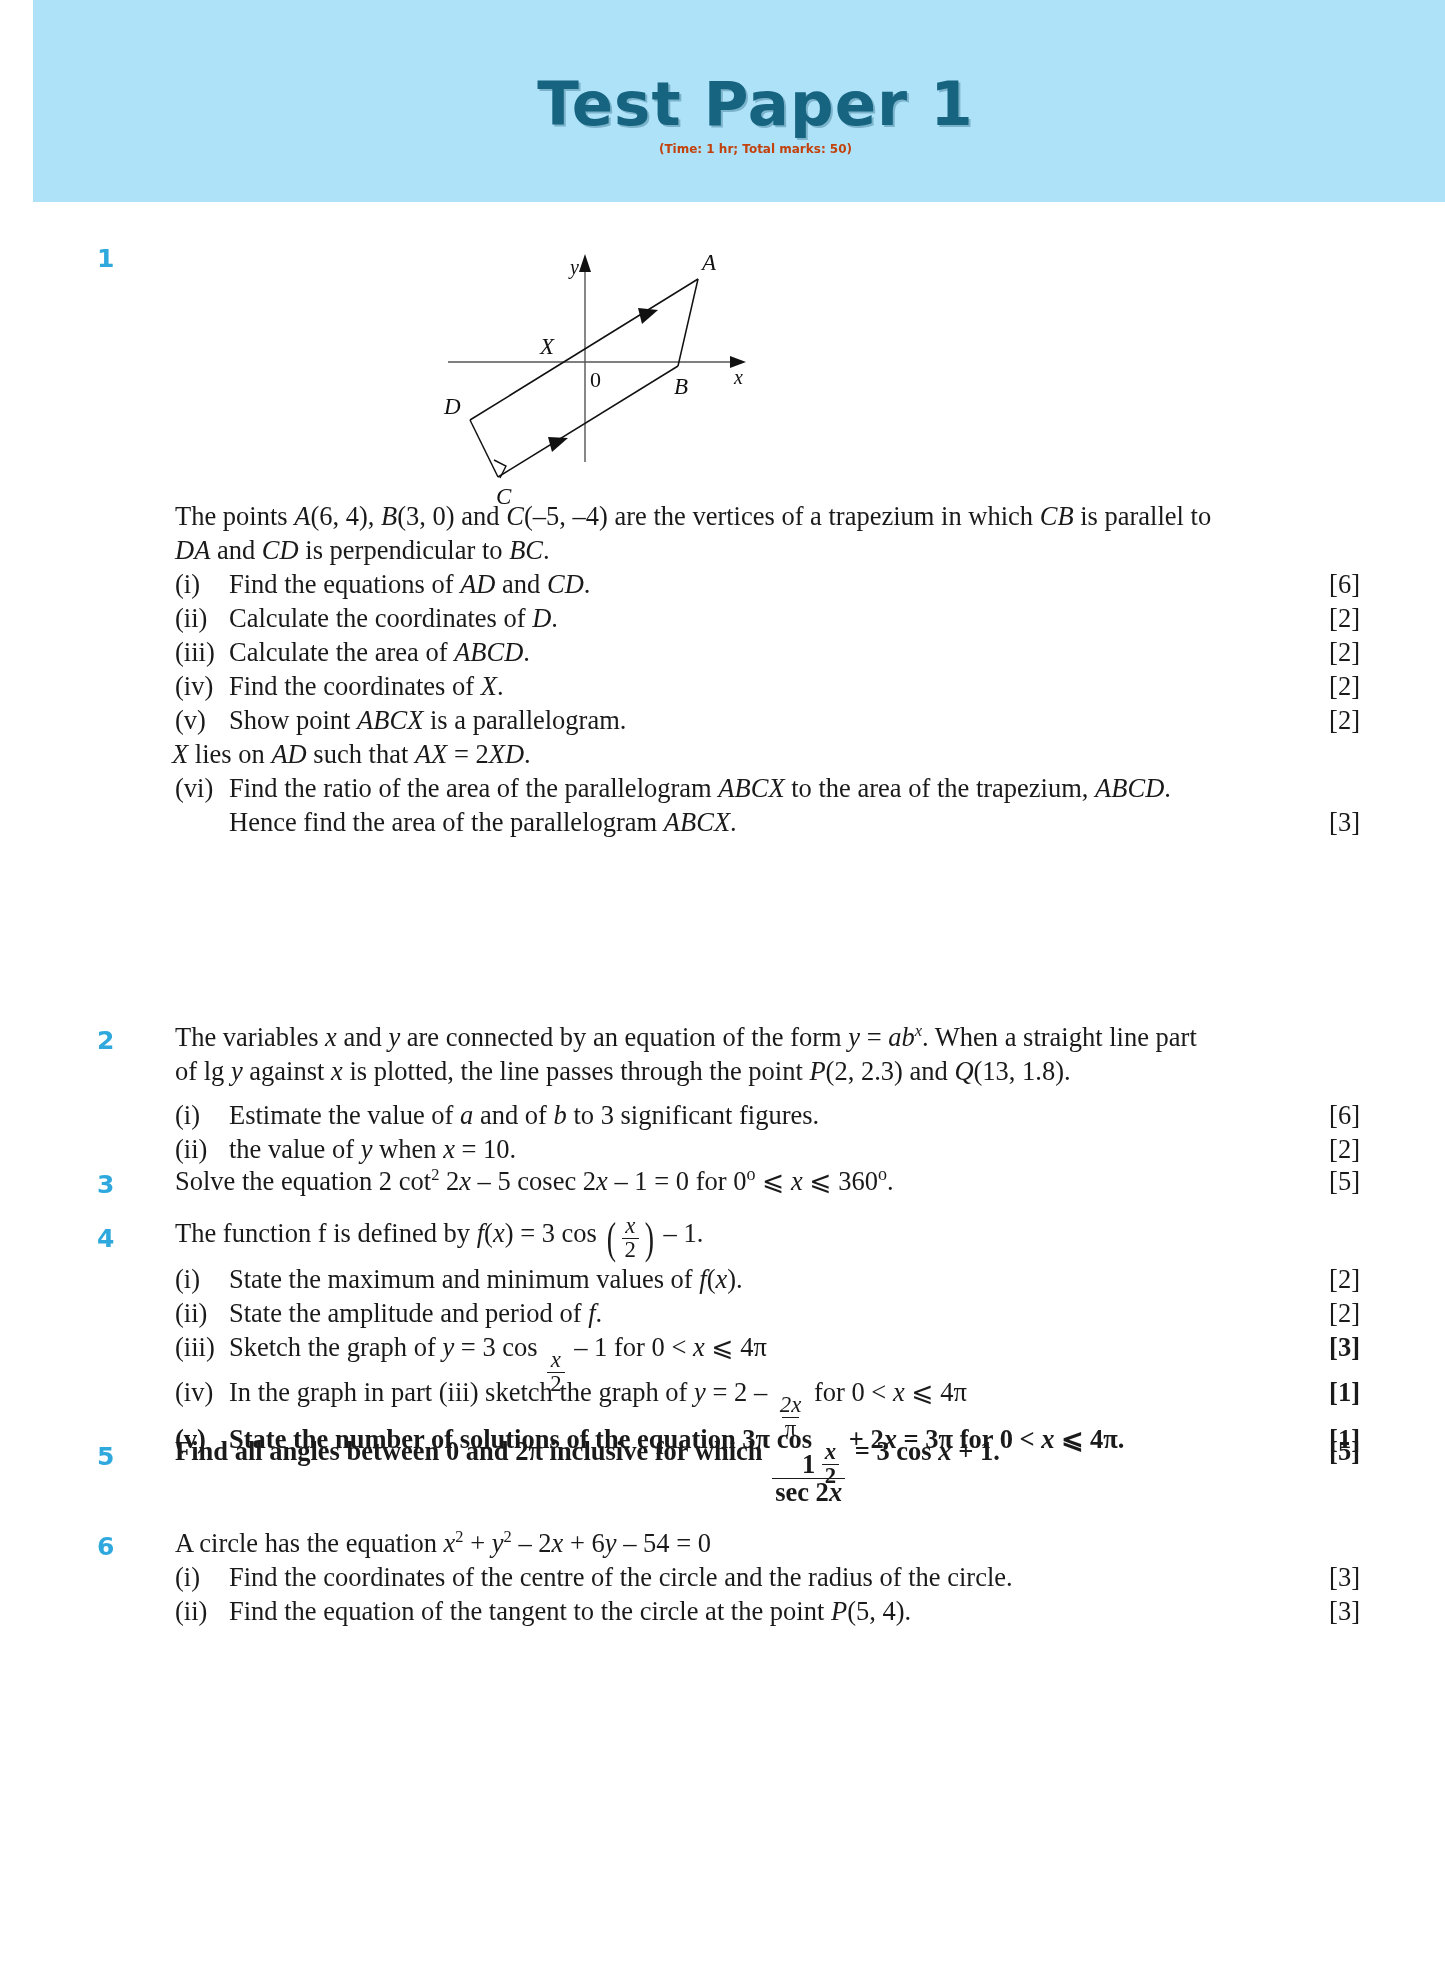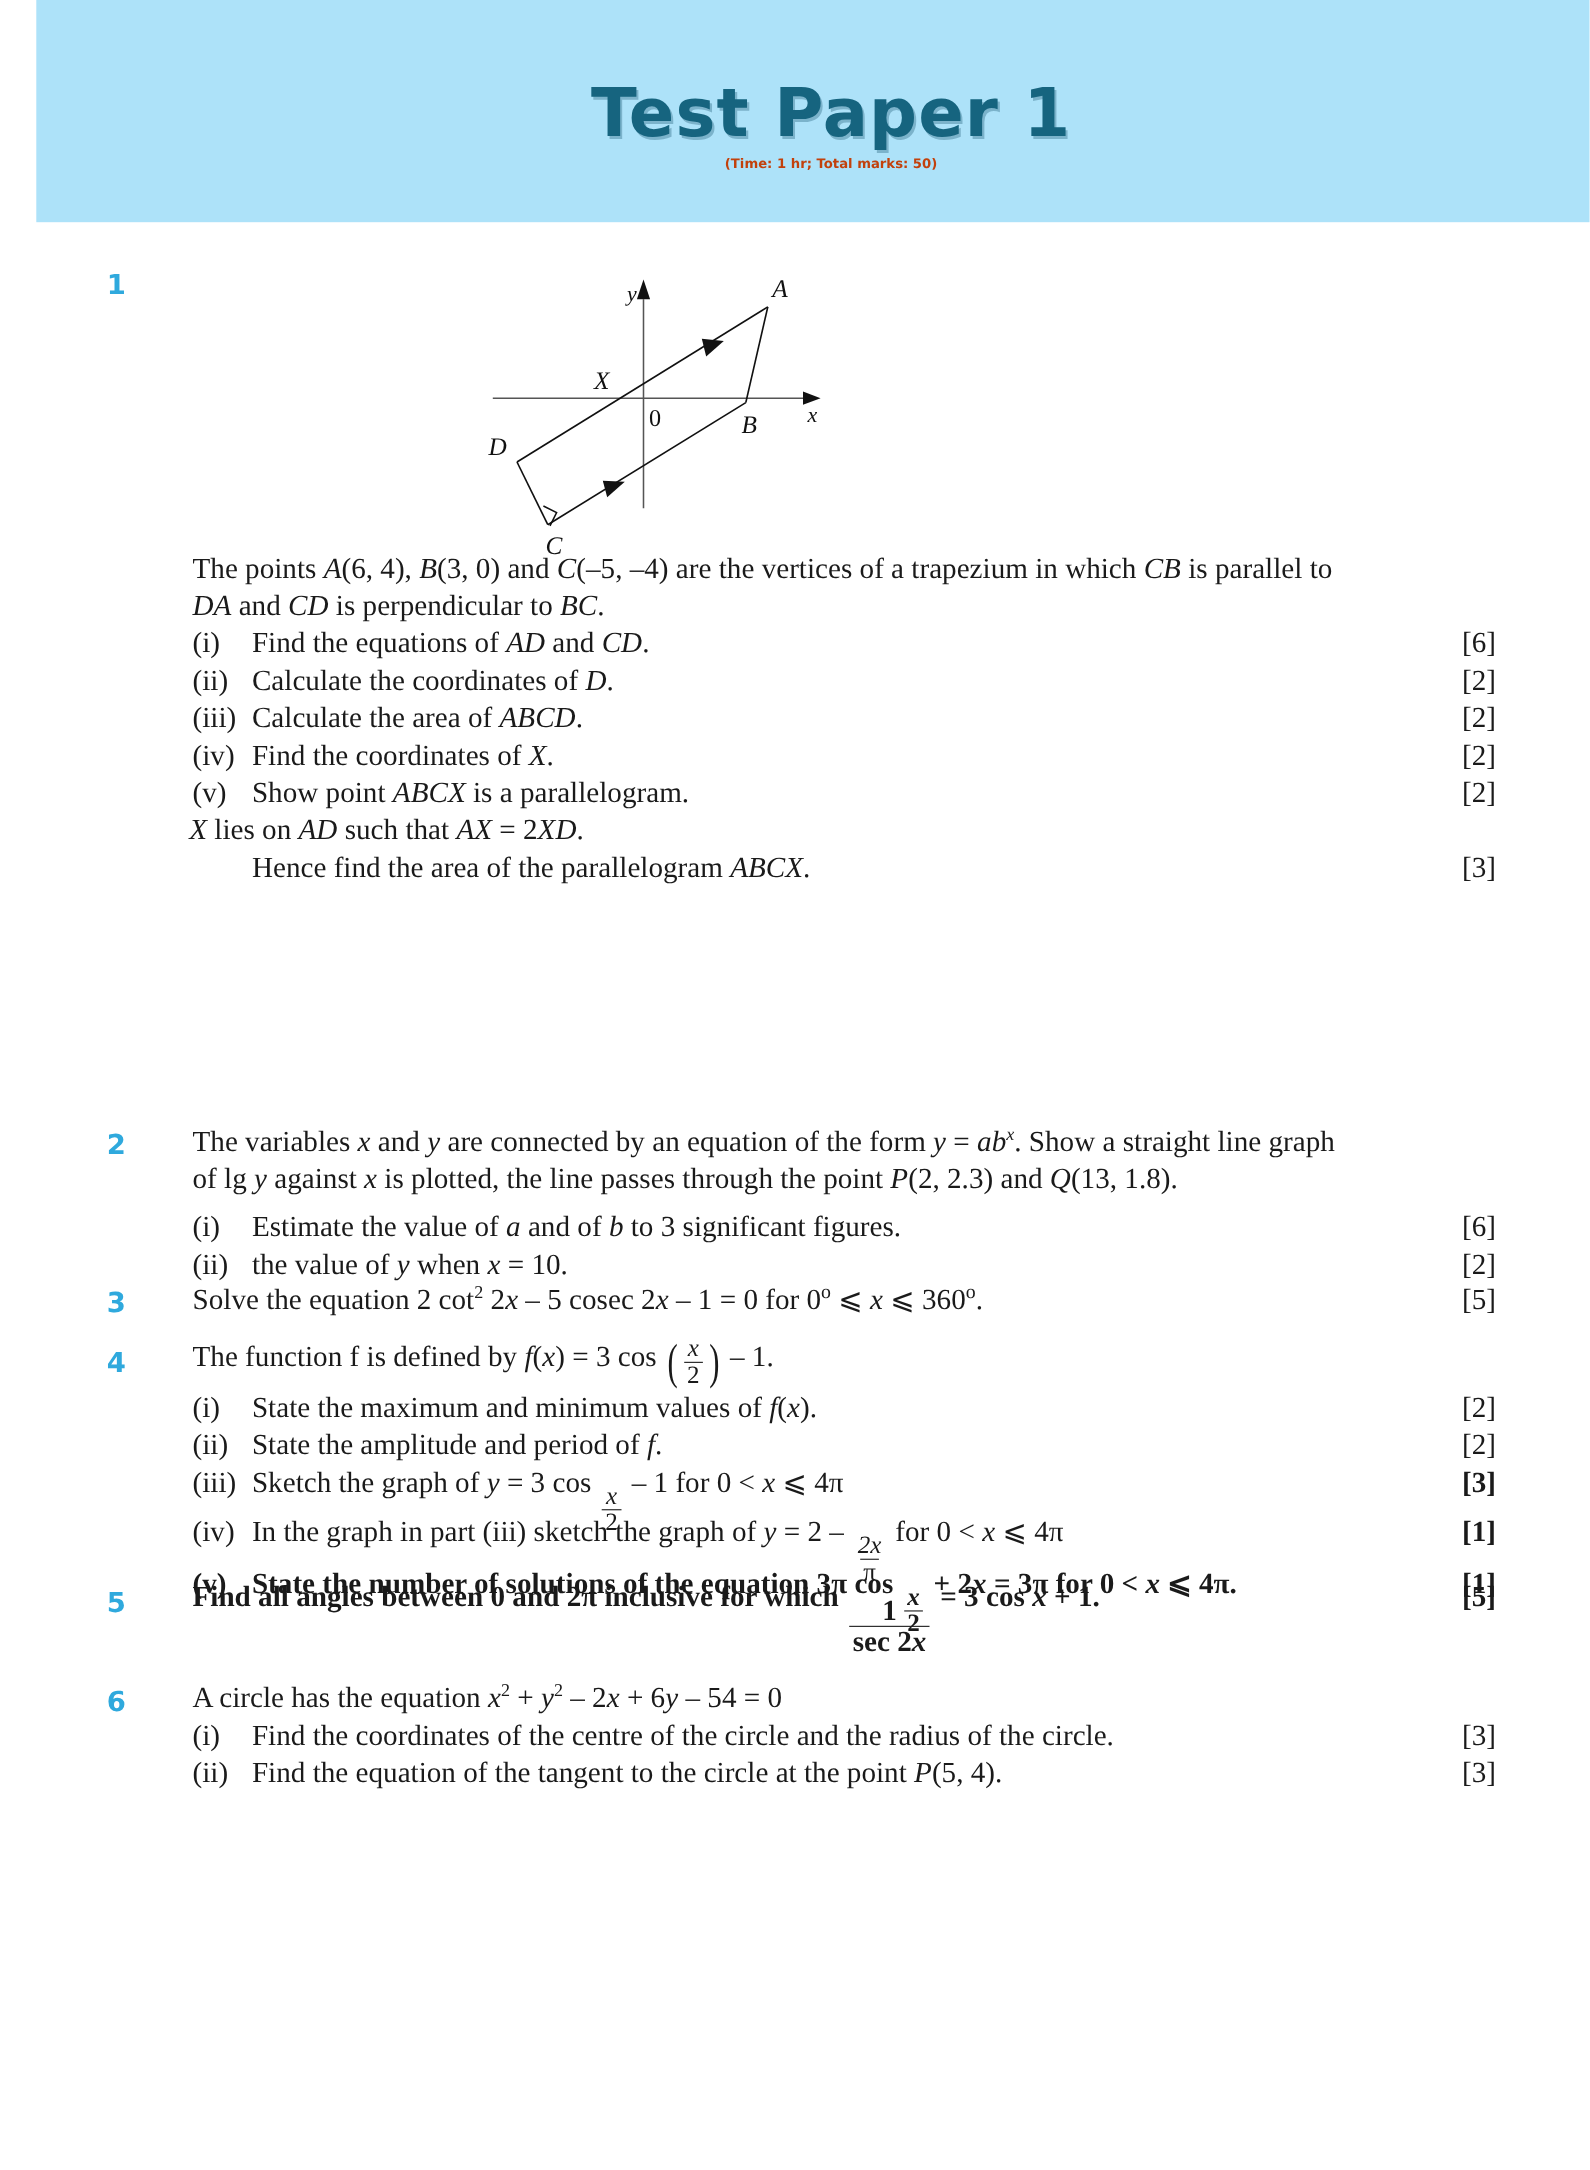--- a/index.html
+++ b/index.html
@@ -188,27 +188,28 @@
     <div class="line"><span class="lbl">(ii)</span><span>Calculate the coordinates of </span><i>D</i><span>.</span><span class="marks">[2]</span></div>
 
     <div class="line"><span class="lbl">(iii)</span><span>Calculate the area of </span><i>ABCD</i><span>.</span><span class="marks">[2]</span></div>
 
     <div class="line"><span class="lbl">(iv)</span><span>Find the coordinates of </span><i>X</i><span>.</span><span class="marks">[2]</span></div>
 
     <div class="line"><span class="lbl">(v)</span><span>Show point </span><i>ABCX</i><span> is a parallelogram.</span><span class="marks">[2]</span></div>
 
     <div class="line" style="margin-left:-3px;"><i>X</i><span> lies on </span><i>AD</i><span> such that </span><i>AX</i><span> = 2</span><i>XD</i><span>.</span></div>
 
+    <div class="line"><span class="lbl">(vi)</span><span>Find the ratio of the area of the parallelogram  </span><i>ABCX</i><span> to the area of the trapezium, </span><i>ABCD</i><span>.</span></div>
 
     <div class="line indent"><span>Hence find the area of the parallelogram </span><i>ABCX</i><span>.</span><span class="marks">[3]</span></div>
   </div>
 
   <div class="qnum" style="top:824px; left:97px;">2</div>
   <div class="qblock" style="top:818px; left:145px; width:1185px;">
-    <div class="line"><span>The variables </span><i>x</i><span> and </span><i>y</i><span> are connected by an equation of the form </span><i>y</i><span> = </span><i>ab</i><sup class="sm"><i>x</i></sup><span>. Show a straight line graph</span></div>
+    <div class="line"><span>The variables </span><i>x</i><span> and </span><i>y</i><span> are connected by an equation of the form </span><i>y</i><span> = </span><i>ab</i><sup class="sm"><i>x</i></sup><span>. When a straight line part</span></div>
 
     <div class="line" style="height:44px;"><span>of lg </span><i>y</i><span> against </span><i>x</i><span> is plotted, the line passes through the point </span><i>P</i><span>(2, 2.3) and </span><i>Q</i><span>(13, 1.8).</span></div>
 
     <div class="line"><span class="lbl">(i)</span><span>Estimate the value of </span><i>a</i><span> and of </span><i>b</i><span> to 3 significant figures.</span><span class="marks">[6]</span></div>
 
     <div class="line"><span class="lbl">(ii)</span><span>the value of </span><i>y</i><span> when </span><i>x</i><span> = 10.</span><span class="marks">[2]</span></div>
   </div>
 
   <div class="qnum" style="top:968px; left:97px;">3</div>
   <div class="qblock" style="top:962px; left:145px; width:1185px;">

